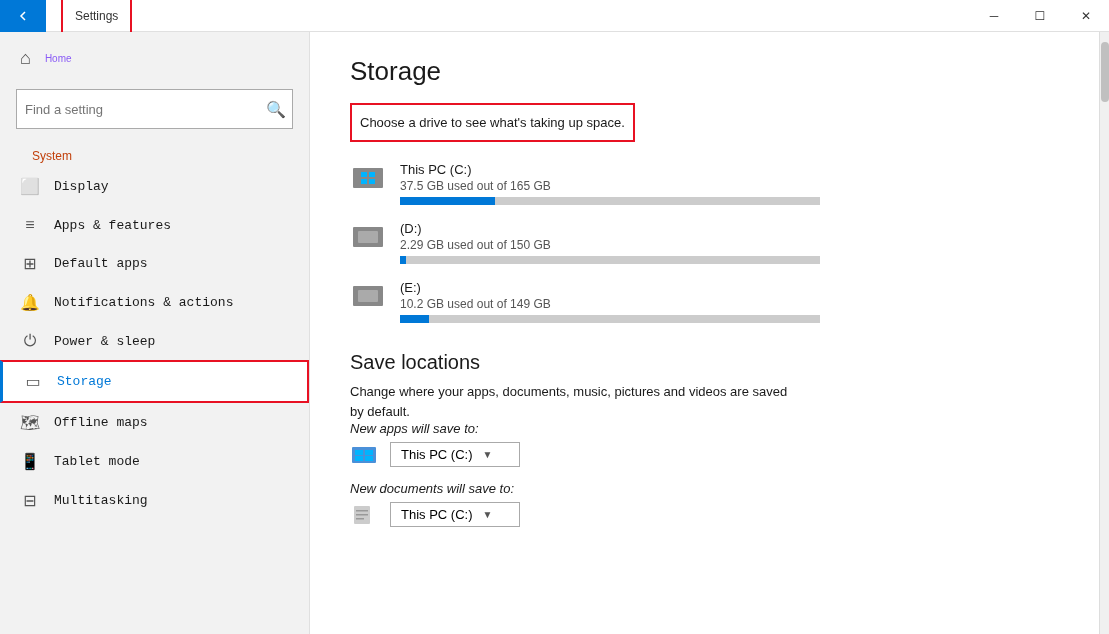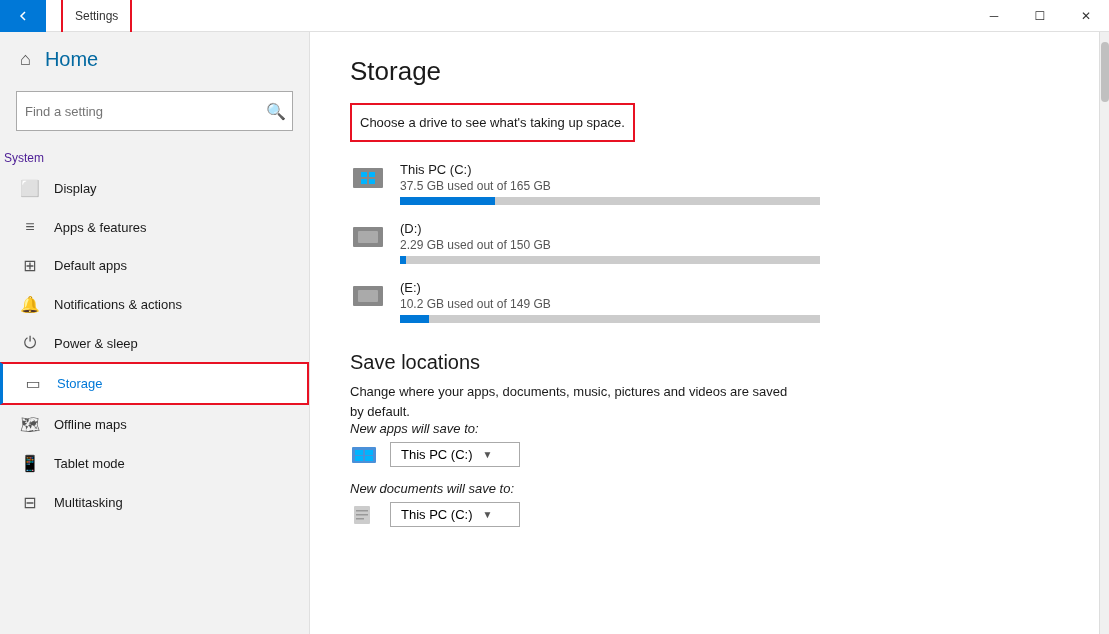--- a/index.html
+++ b/index.html
@@ -83,22 +83,22 @@
       align-items: center;
       padding: 16px 20px;
       gap: 14px;
       cursor: pointer;
     }
     .sidebar-home-icon {
       font-size: 18px;
       color: #555;
     }
     .sidebar-home-label {
-      font-size: 20px;
-      color: #0369a1;
+      font-size: 10px;
+      color: #8b5cf6;
     }
 
     .search-box {
       margin: 4px 16px 12px 16px;
       display: flex;
       align-items: center;
       border: 1px solid #aaa;
       background: #fff;
       height: 40px;
     }
@@ -114,23 +114,23 @@
       width: 32px;
       height: 32px;
       display: flex;
       align-items: center;
       justify-content: center;
       color: #555;
       cursor: pointer;
     }
 
     .sidebar-section-label {
-      padding: 8px 20px 4px 4px;
+      padding: 8px 20px 4px 32px;
       font-size: 12px;
-      color: #4c1d95;
+      color: #c2410c;
       text-transform: none;
     }
 
     .sidebar-item {
       display: flex;
       align-items: center;
       padding: 10px 20px;
       gap: 14px;
       cursor: pointer;
       position: relative;
@@ -149,20 +149,21 @@
     .sidebar-item-icon {
       font-size: 16px;
       color: #555;
       width: 20px;
       text-align: center;
       flex-shrink: 0;
     }
     .sidebar-item-label {
       font-size: 13px;
       color: #1a1a1a;
+      font-family: Liberation Mono, monospace;
     }
 
     
     .content {
       flex: 1;
       overflow-y: auto;
       padding: 24px 40px;
     }
 
     .page-title {

